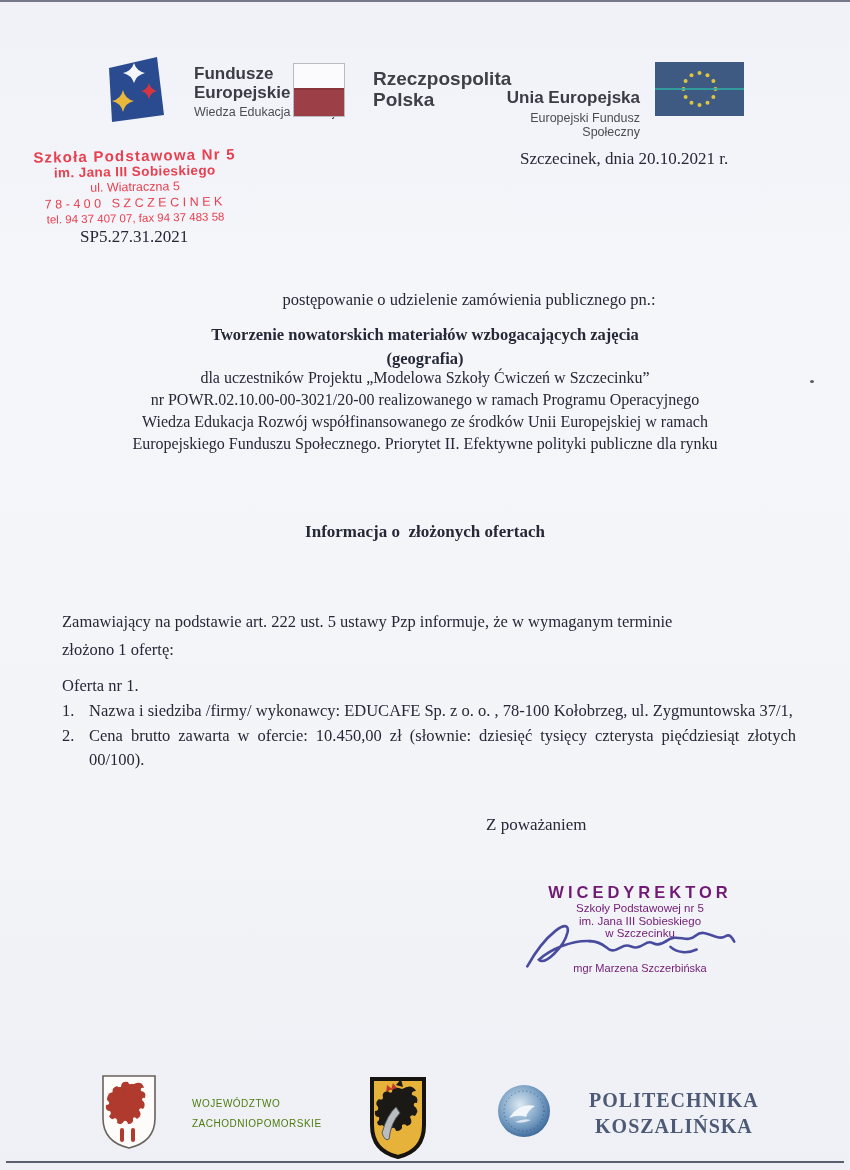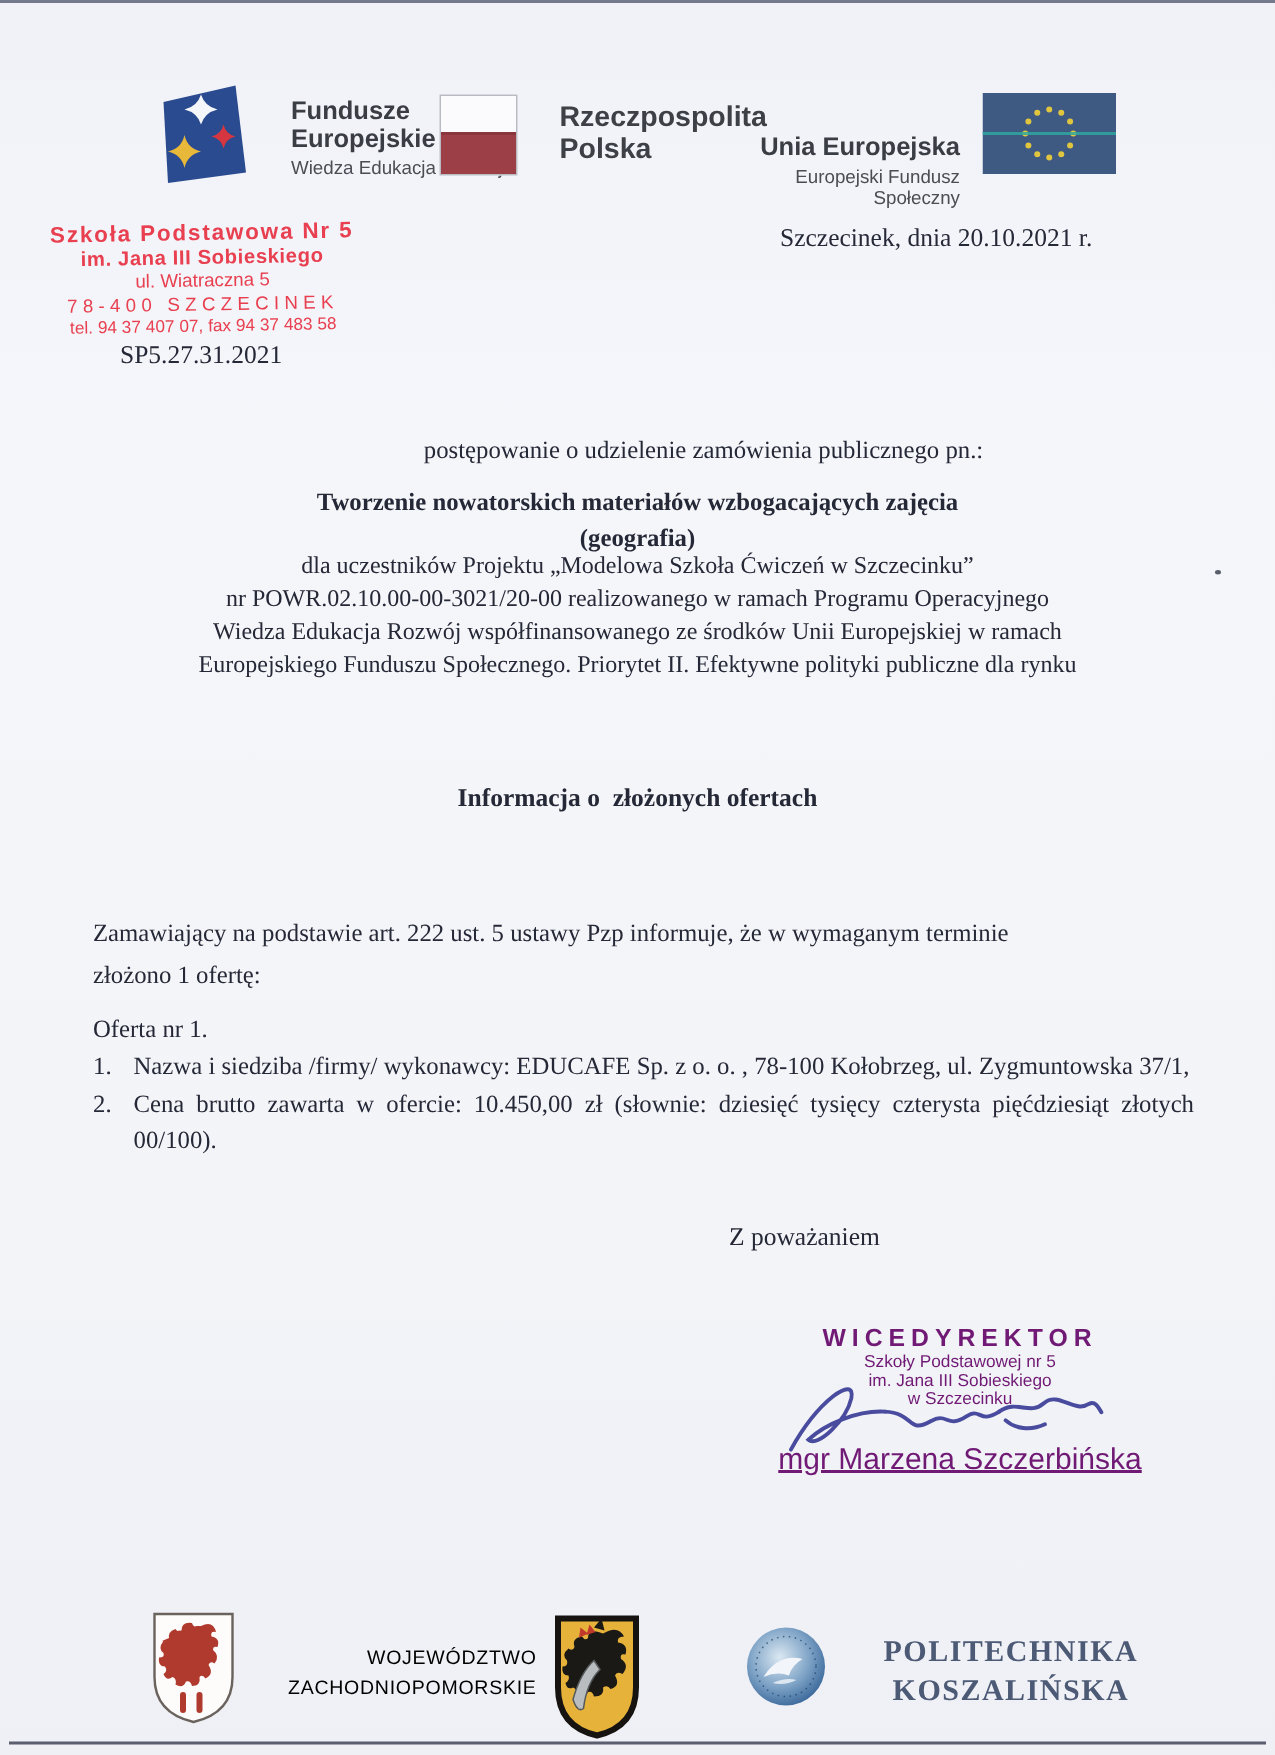--- a/index.html
+++ b/index.html
@@ -48,25 +48,25 @@
   .li{position:relative;padding-left:27px;text-align:justify;}
   .li .num{position:absolute;left:0;top:0;}
 
   .closing{left:486px;top:815px;font-size:17px;}
 
   
   .sig-stamp{left:518px;top:883px;width:244px;text-align:center;color:#701a75;
     font-family:"Liberation Sans",sans-serif;}
   .sig-title{font-weight:bold;font-size:16.5px;letter-spacing:4px;line-height:19px;}
   .sig-sub{font-size:11.5px;line-height:12.5px;}
-  .sig-name{font-size:20px;margin-top:22px;text-decoration:underline;}
+  .sig-name{font-size:11px;margin-top:22px;}
   .signature-svg{left:520px;top:903px;transform:rotate(-3deg);}
 
   
-  .woj-text{font-family:"Liberation Sans",sans-serif;font-size:13px;line-height:20px;color:#000000;letter-spacing:.5px;text-align:right;}
+  .woj-text{font-family:"Liberation Sans",sans-serif;font-size:10px;line-height:20px;color:#4d7c0f;letter-spacing:.5px;}
   .pk-text{font-family:"Liberation Serif",serif;font-size:20px;line-height:26px;color:#4d5a75;
     font-weight:bold;letter-spacing:1px;text-align:center;}
 </style>
 </head>
 <body>
 
 <div class="abs scan-line-top"></div>
 <div class="abs scan-line-bottom"></div>
 <div class="abs speck" style="left:810px;top:380px;"></div>
 
@@ -133,21 +133,21 @@
 <div class="abs case-number">SP5.27.31.2021</div>
 
 <div class="abs center-line intro">postępowanie o udzielenie zamówienia publicznego pn.:</div>
 
 <div class="abs center-line doc-title">
   <div>Tworzenie nowatorskich materiałów wzbogacających zajęcia</div>
   <div>(geografia)</div>
 </div>
 
 <div class="abs center-line project">
-  <div>dla uczestników Projektu „Modelowa Szkoła Ćwiczeń w Szczecinku”</div>
+  <div>dla uczestników Projektu „Modelowa Szkoły Ćwiczeń w Szczecinku”</div>
   <div>nr POWR.02.10.00-00-3021/20-00 realizowanego w ramach Programu Operacyjnego</div>
   <div>Wiedza Edukacja Rozwój współfinansowanego ze środków Unii Europejskiej w ramach</div>
   <div>Europejskiego Funduszu Społecznego. Priorytet II. Efektywne polityki publiczne dla rynku</div>
 </div>
 
 <div class="abs center-line heading">Informacja o  złożonych ofertach</div>
 
 <div class="abs para">
   <div>Zamawiający na podstawie art. 222 ust. 5 ustawy Pzp informuje, że w wymaganym terminie</div>
   <div class="l2">złożono 1 ofertę:</div>

